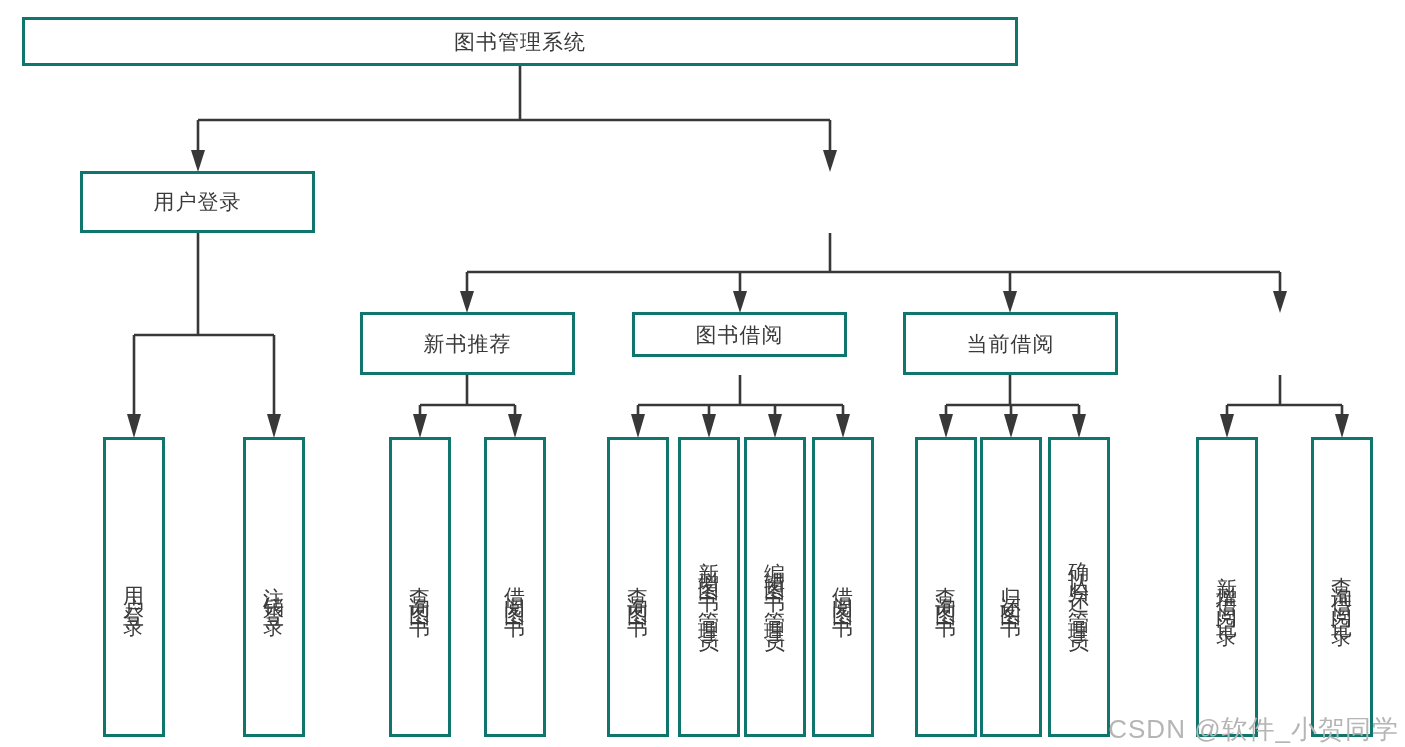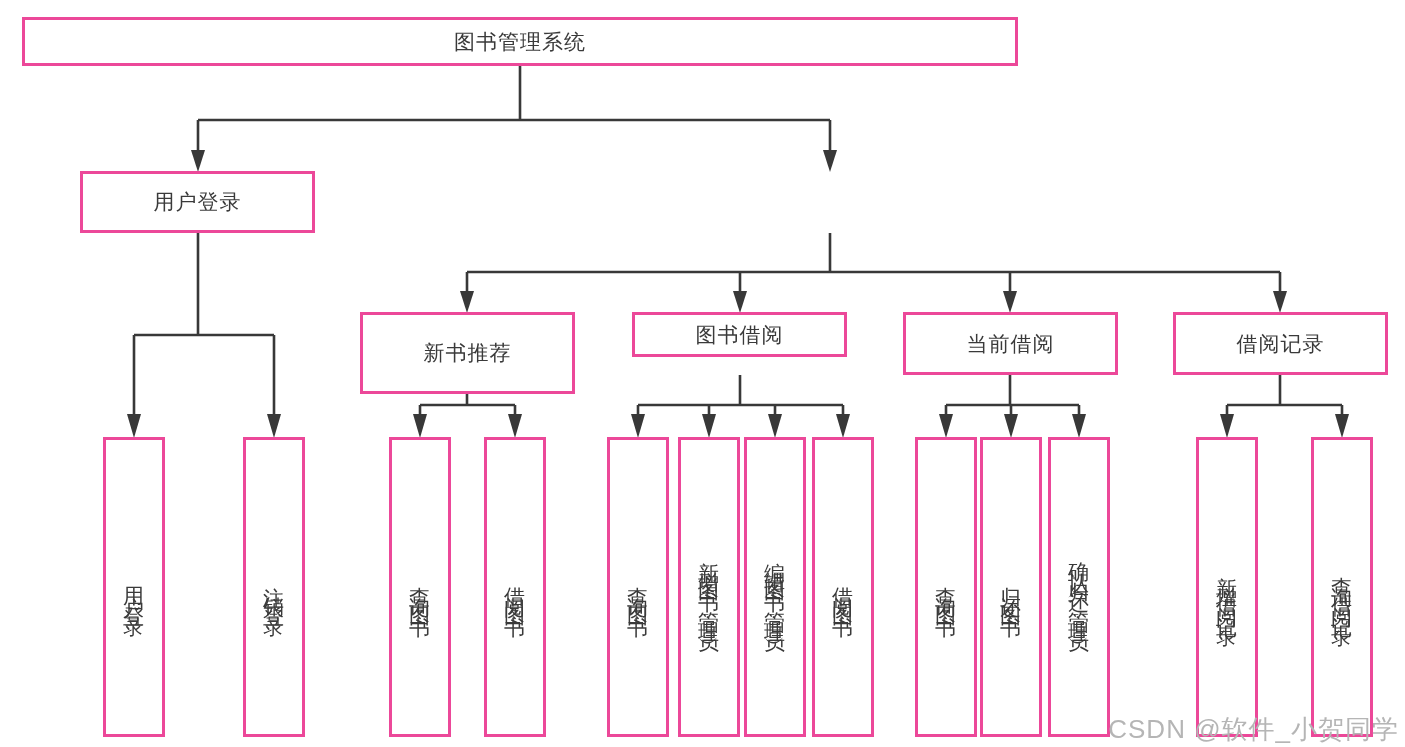--- a/index.html
+++ b/index.html
@@ -18,21 +18,21 @@
   .connectors {
     position: absolute;
     left: 0; top: 0;
     width: 1405px;
     height: 747px;
     pointer-events: none;
   }
   .node {
     position: absolute;
     box-sizing: border-box;
-    border: 3px solid #ec4899;
+    border: 3px solid #0f766e;
     background: #ffffff;
     color: #3a3a3a;
     display: flex;
     align-items: center;
     justify-content: center;
     font-size: 21px;
     letter-spacing: 1px;
     text-align: center;
     z-index: 2;
   }
@@ -90,24 +90,23 @@
       <polygon points="1072,414 1086,414 1079,438"></polygon>
       <polygon points="1220,414 1234,414 1227,438"></polygon>
       <polygon points="1335,414 1349,414 1342,438"></polygon>
     </g>
   </svg>
 
   <div class="node" style="left:22px; top:17px; width:996px; height:49px;">图书管理系统</div>
 
   <div class="node" style="left:80px; top:171px; width:235px; height:62px;">用户登录</div>
 
-  <div class="node" style="left:360px; top:312px; width:215px; height:82px;">新书推荐</div>
+  <div class="node" style="left:360px; top:312px; width:215px; height:63px;">新书推荐</div>
   <div class="node" style="left:632px; top:312px; width:215px; height:45px;">图书借阅</div>
   <div class="node" style="left:903px; top:312px; width:215px; height:63px;">当前借阅</div>
-  <div class="node" style="left:1173px; top:312px; width:215px; height:63px;">借阅记录</div>
 
   <div class="node vnode" style="left:103px; top:437px; width:62px; height:300px;">用户登录</div>
   <div class="node vnode" style="left:243px; top:437px; width:62px; height:300px;">注销登录</div>
 
   <div class="node vnode" style="left:389px; top:437px; width:62px; height:300px;">查询图书</div>
   <div class="node vnode" style="left:484px; top:437px; width:62px; height:300px;">借阅图书</div>
 
   <div class="node vnode" style="left:607px; top:437px; width:62px; height:300px;">查询图书</div>
   <div class="node vnode" style="left:678px; top:437px; width:62px; height:300px;">新增图书（管理员）</div>
   <div class="node vnode" style="left:744px; top:437px; width:62px; height:300px;">编辑图书（管理员）</div>

